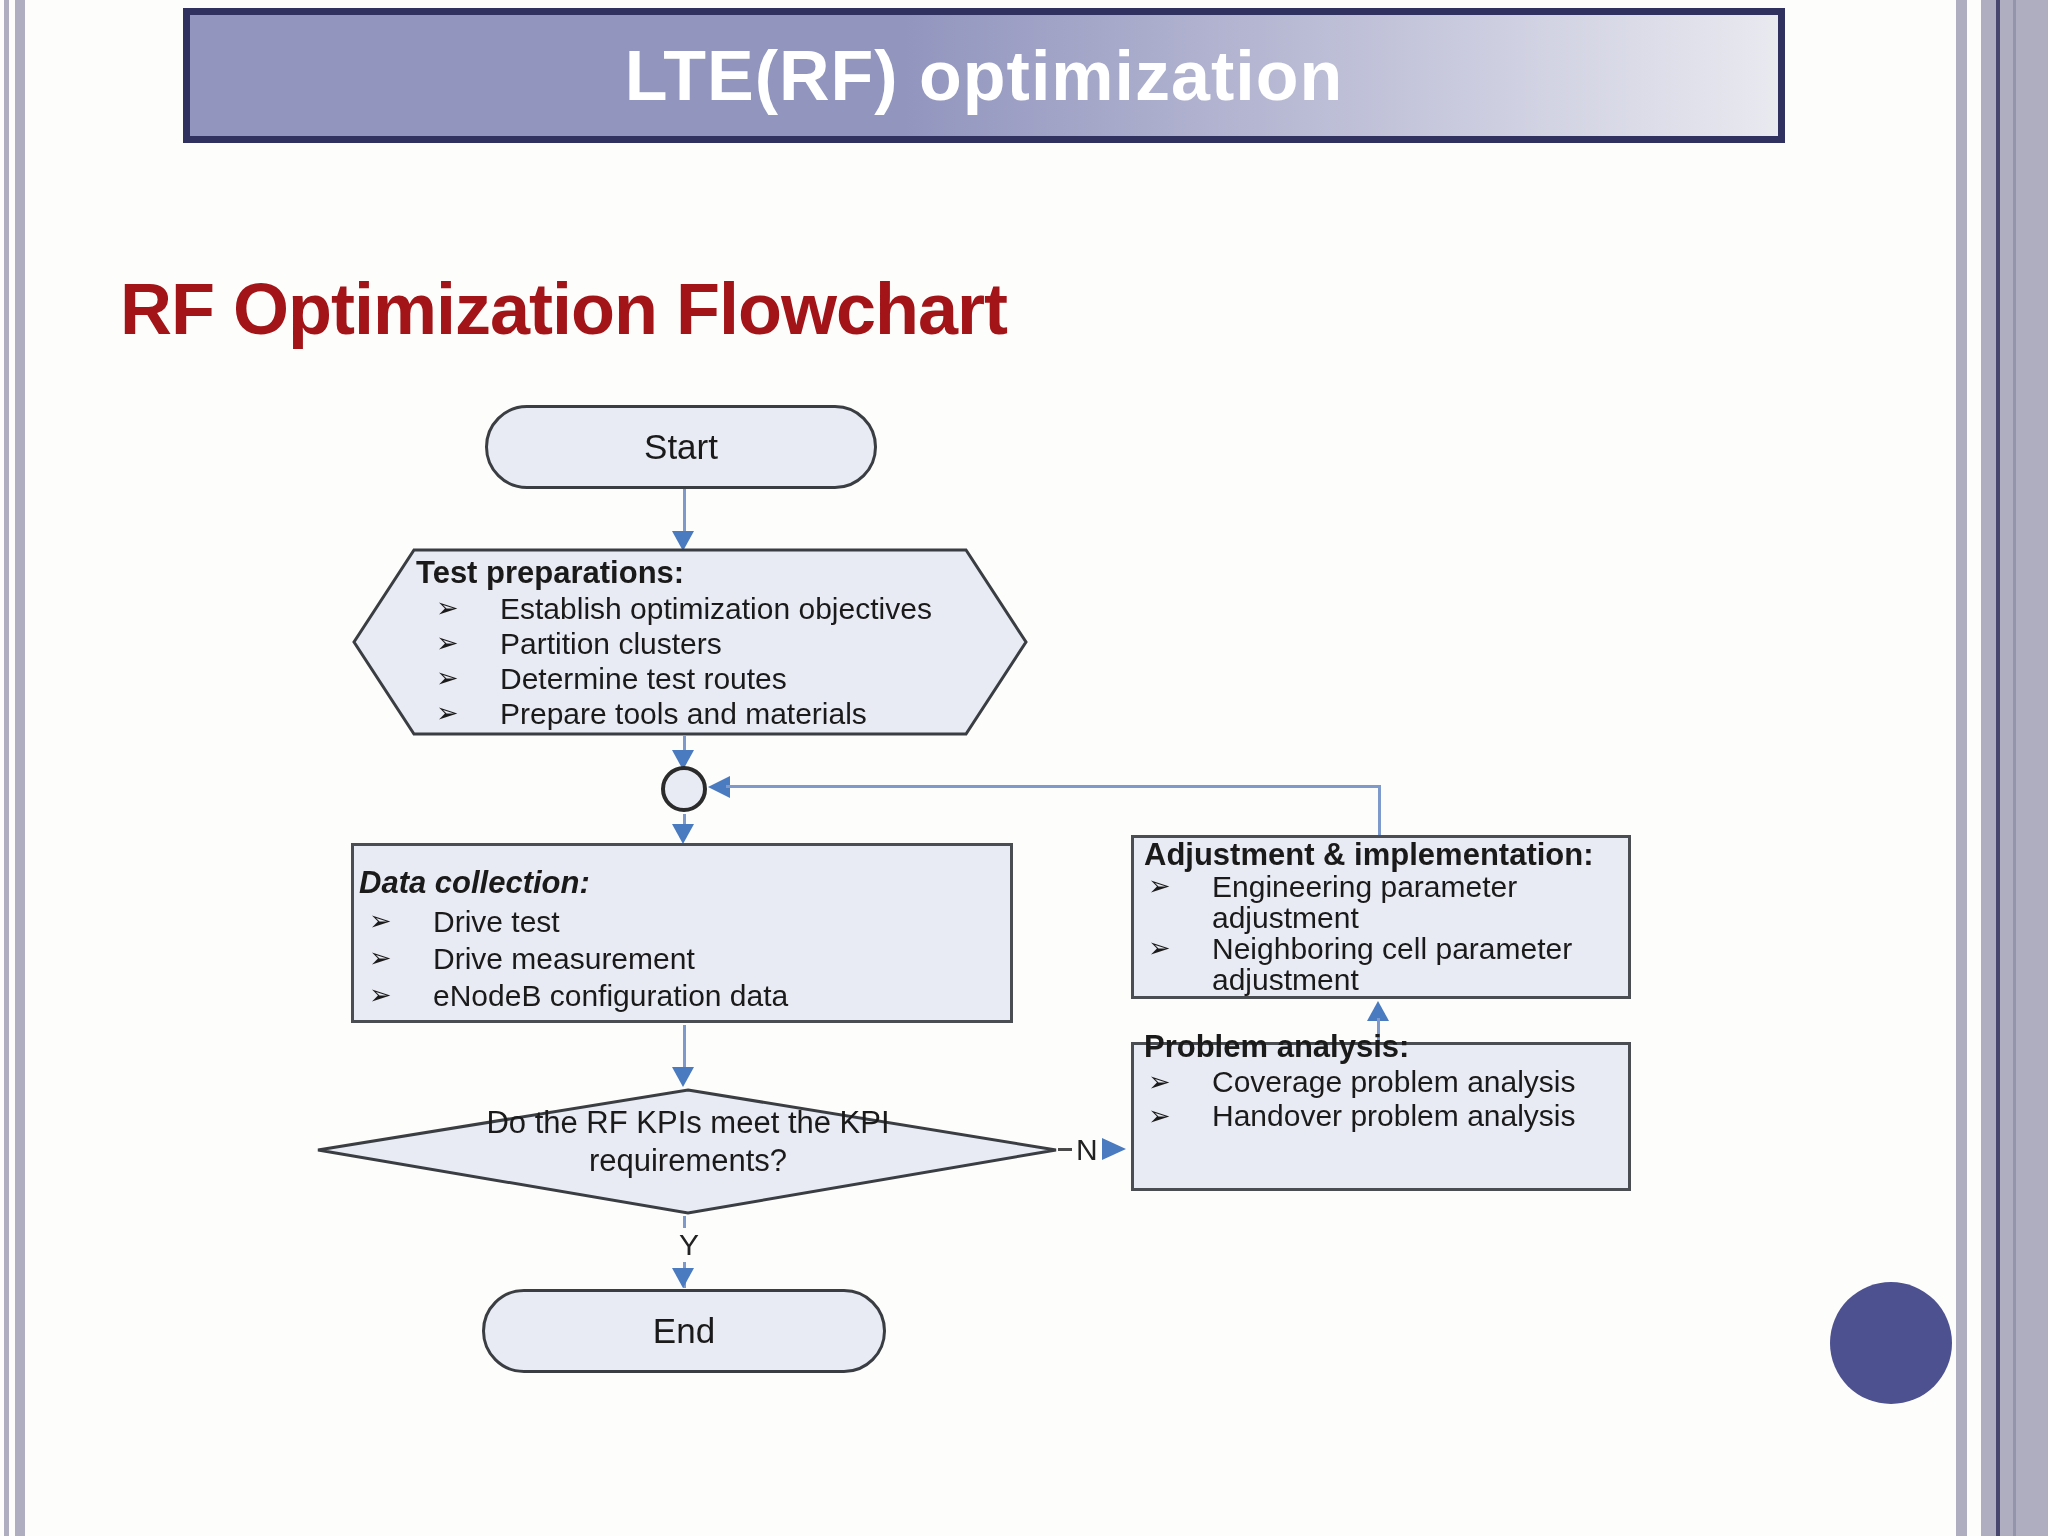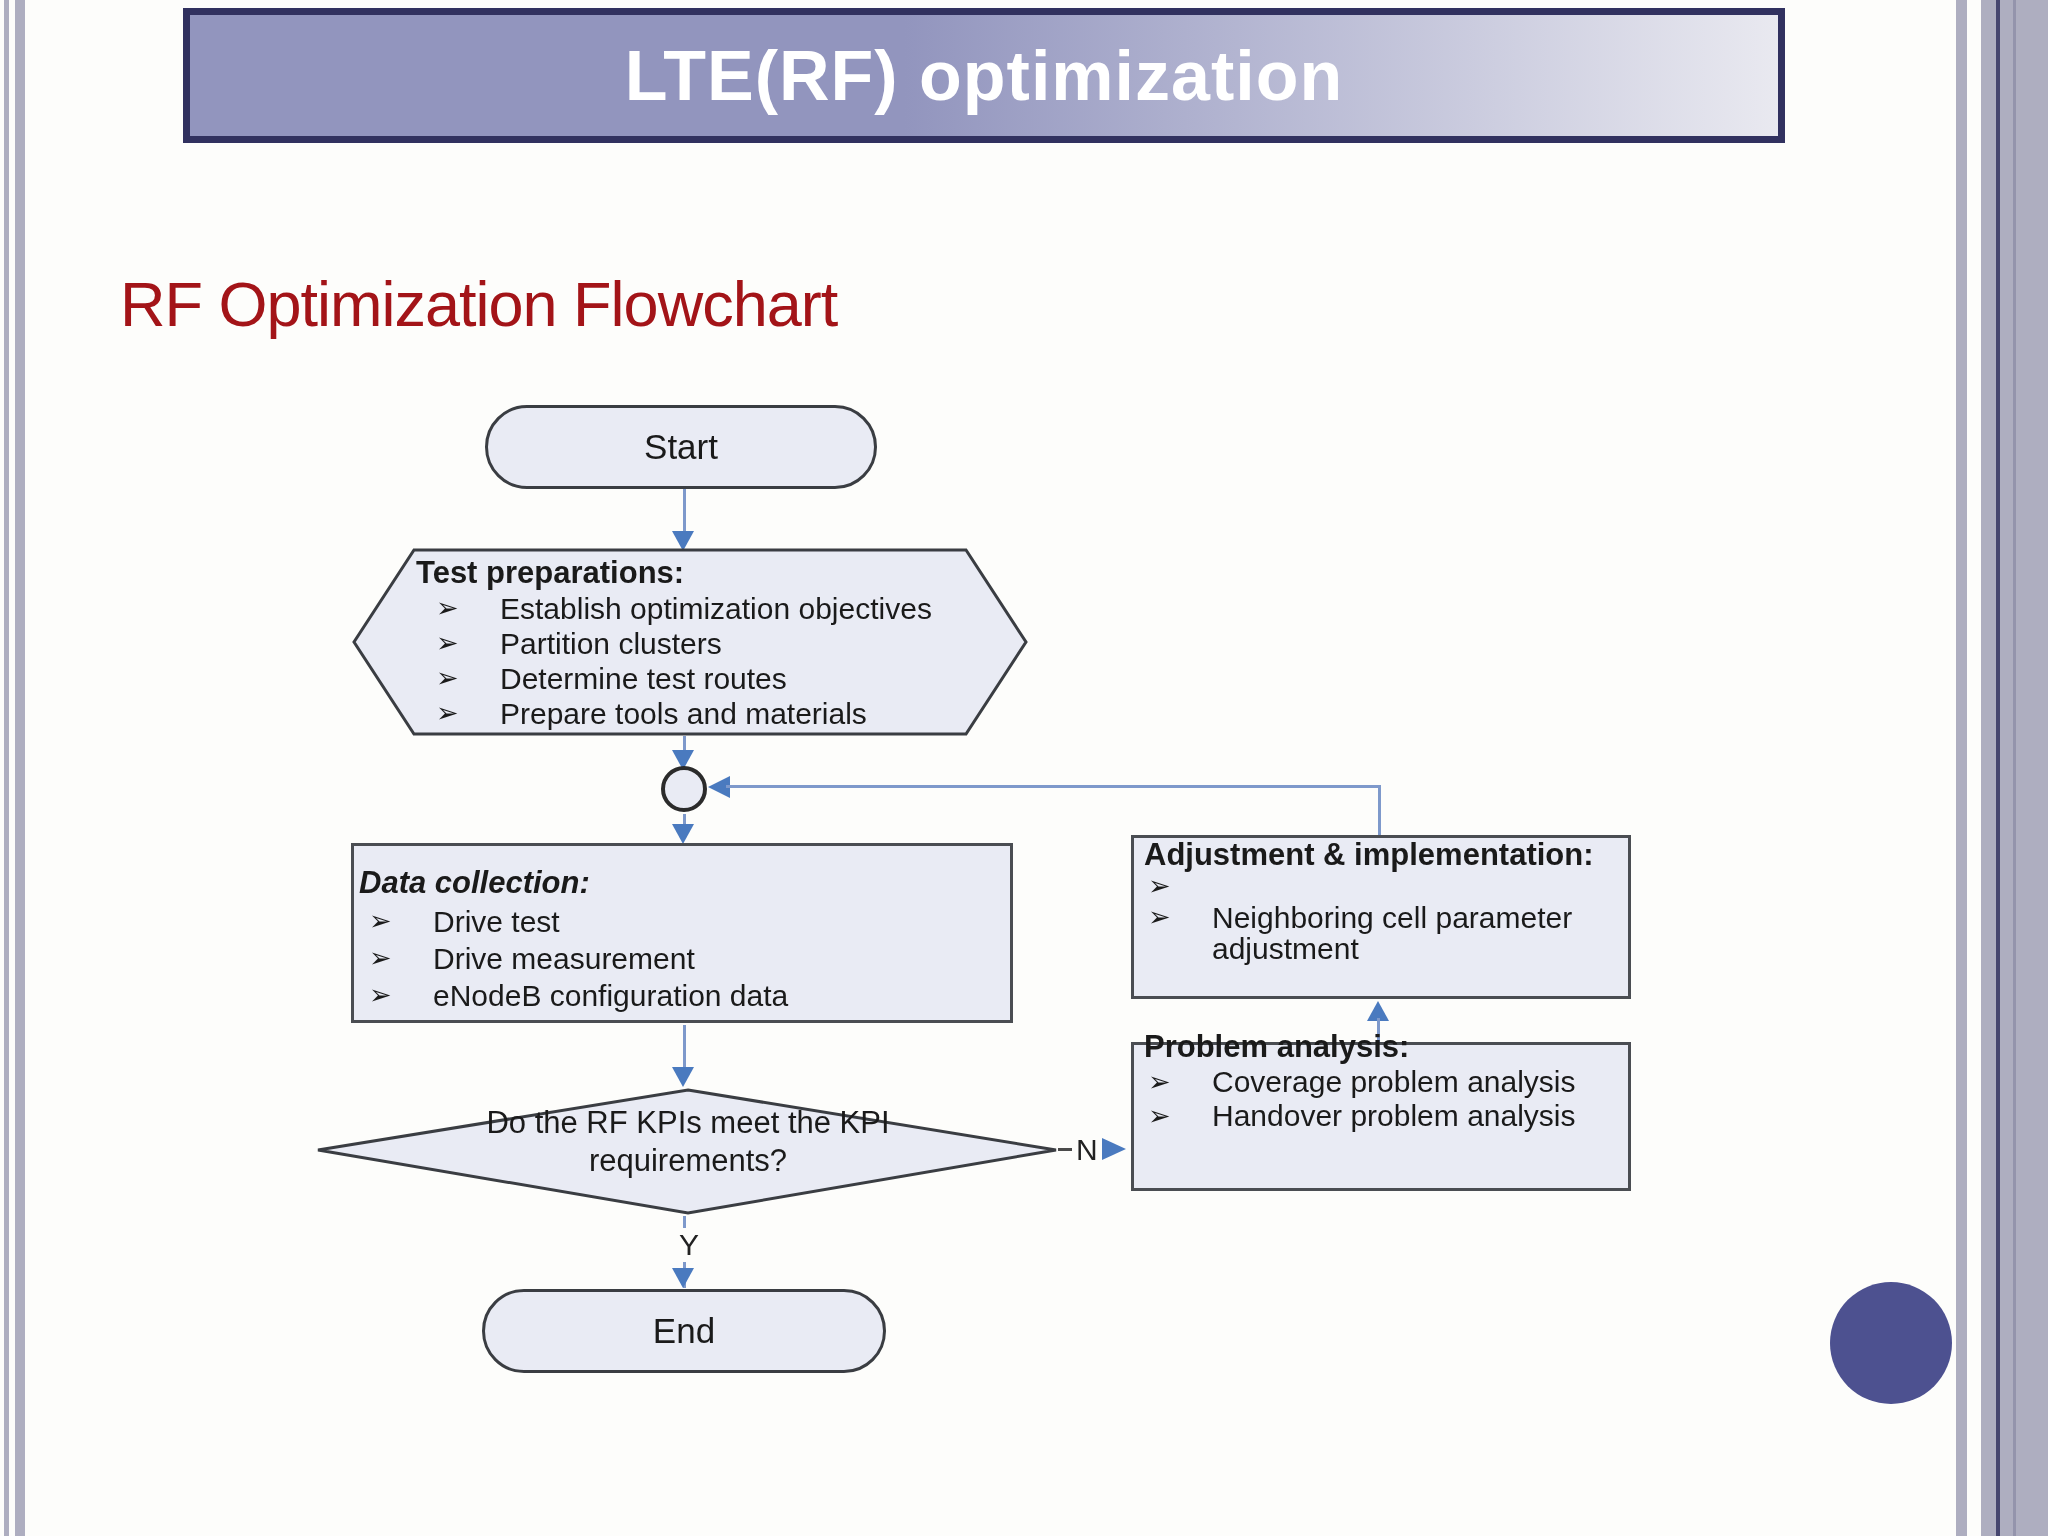--- a/index.html
+++ b/index.html
@@ -13,21 +13,21 @@
   .stripe.light{background:var(--stripe,#aeaec0);}
   .banner{
     position:absolute;left:183px;top:8px;width:1602px;height:135px;box-sizing:border-box;
     border:7px solid var(--banner-border,#31315f);
     background:linear-gradient(90deg,var(--banner-fill-left,#9295be) 0%,var(--banner-fill-left,#9295be) 45%,var(--banner-fill-right,#e9e9f0) 100%);
     display:flex;align-items:center;justify-content:center;
   }
   .banner span{font-size:70px;font-weight:bold;color:var(--banner-text,#ffffff);letter-spacing:1px;}
   .heading{
     position:absolute;left:120px;top:268px;margin:0;
-    font-size:63px;font-weight:400;color:var(--heading-text,#a31418);letter-spacing:-1px;white-space:nowrap;text-align:center;
+    font-size:72px;font-weight:700;color:var(--heading-text,#a31418);letter-spacing:-1px;white-space:nowrap;text-align:center;
   }
   .stadium{
     position:absolute;box-sizing:border-box;border:3px solid var(--shape-border,#3a3d42);
     border-radius:42px;background:var(--shape-fill,#e9ebf4);
     display:flex;align-items:center;justify-content:center;font-size:35px;
   }
   .loop-circle{
     position:absolute;left:661px;top:766px;width:46px;height:46px;box-sizing:border-box;
     border:4px solid #2b2b2b;border-radius:50%;background:var(--shape-fill,#e9ebf4);
   }
@@ -142,20 +142,21 @@
       <span class="bullet">➢</span>
       <span class="bullet-text">eNodeB configuration data</span>
     </div>
   </div>
 
   <div class="box" style="left:1131px;top:835px;width:500px;height:164px;"></div>
   <div class="adj-text">
     <div class="node-title">Adjustment &amp; implementation:</div>
     <div class="bullet-row">
       <span class="bullet">➢</span>
+      <span class="bullet-text">Engineering parameter adjustment</span>
     </div>
     <div class="bullet-row">
       <span class="bullet">➢</span>
       <span class="bullet-text">Neighboring cell parameter adjustment</span>
     </div>
   </div>
 
   <div class="ah up" style="left:1367px;top:1001px;"></div>
   <div class="vline" style="left:1377px;top:1018px;height:24px;"></div>
 

